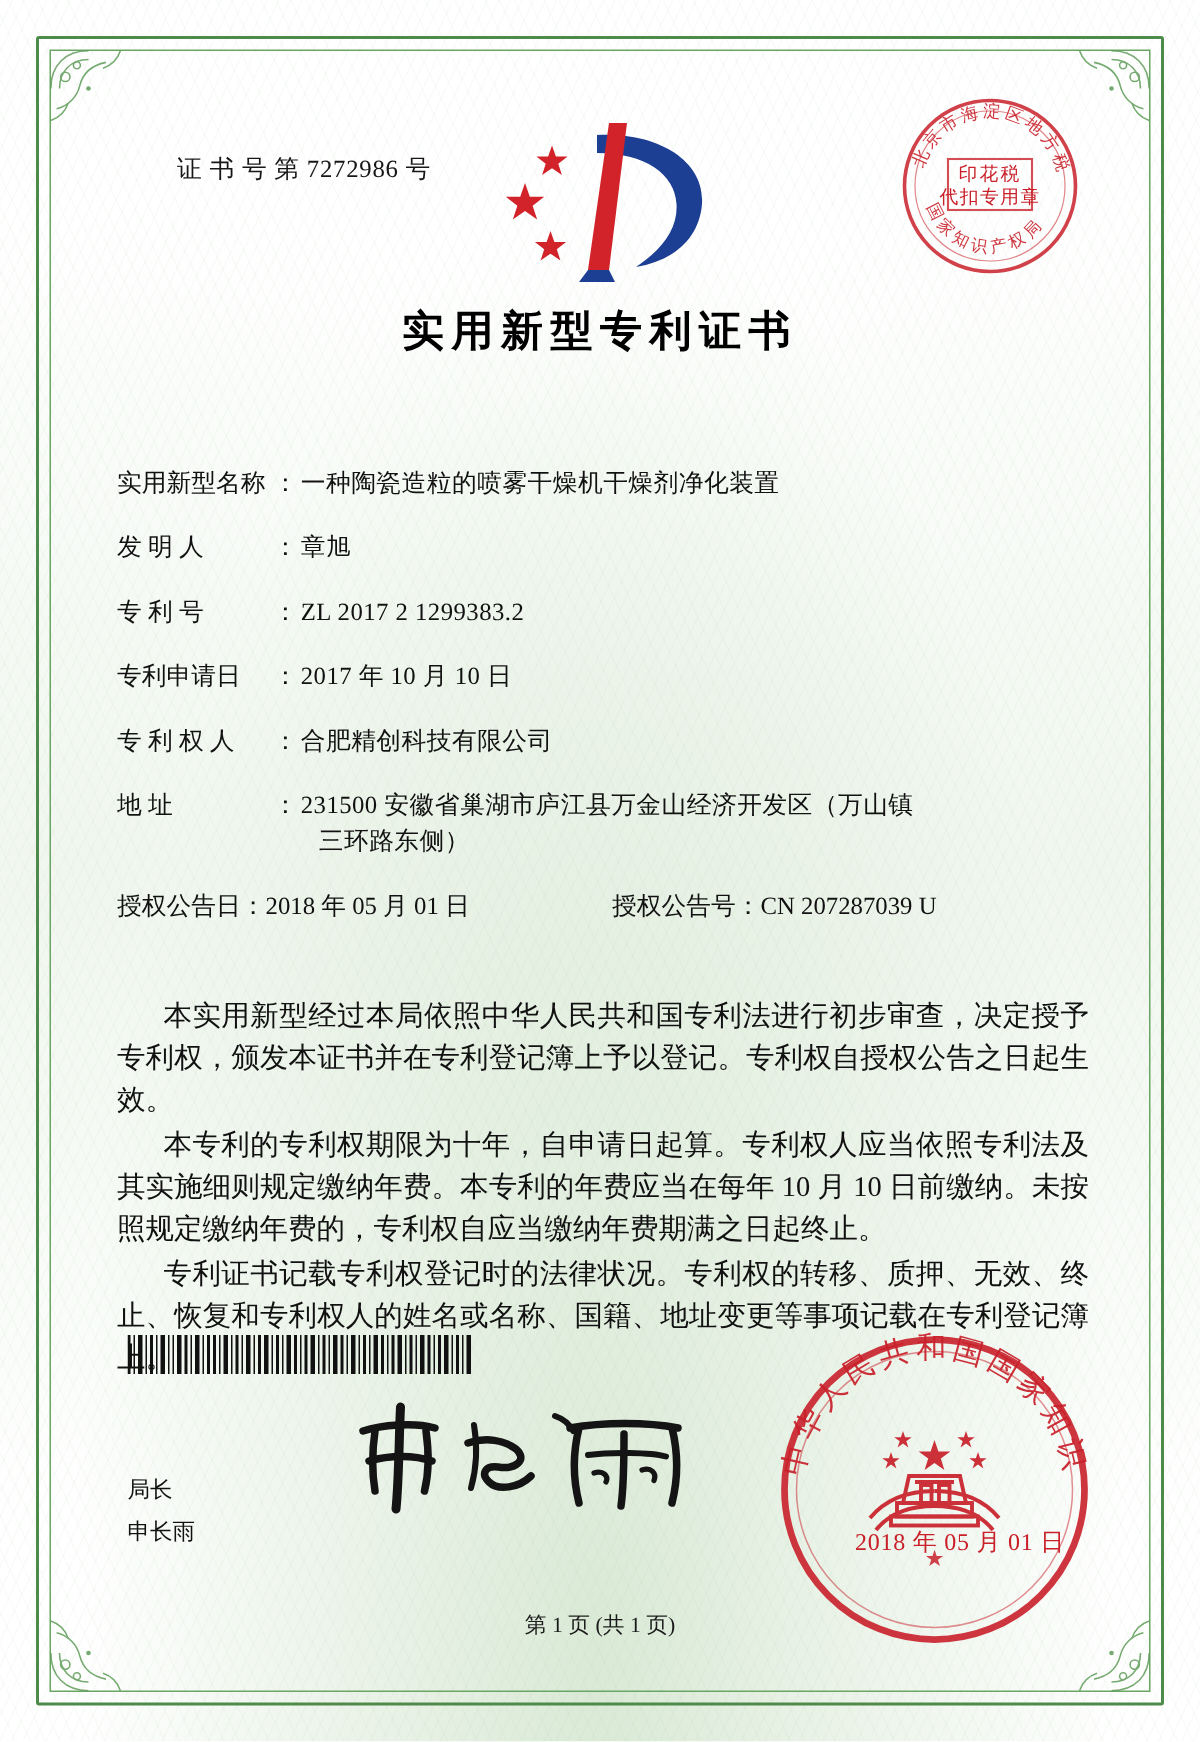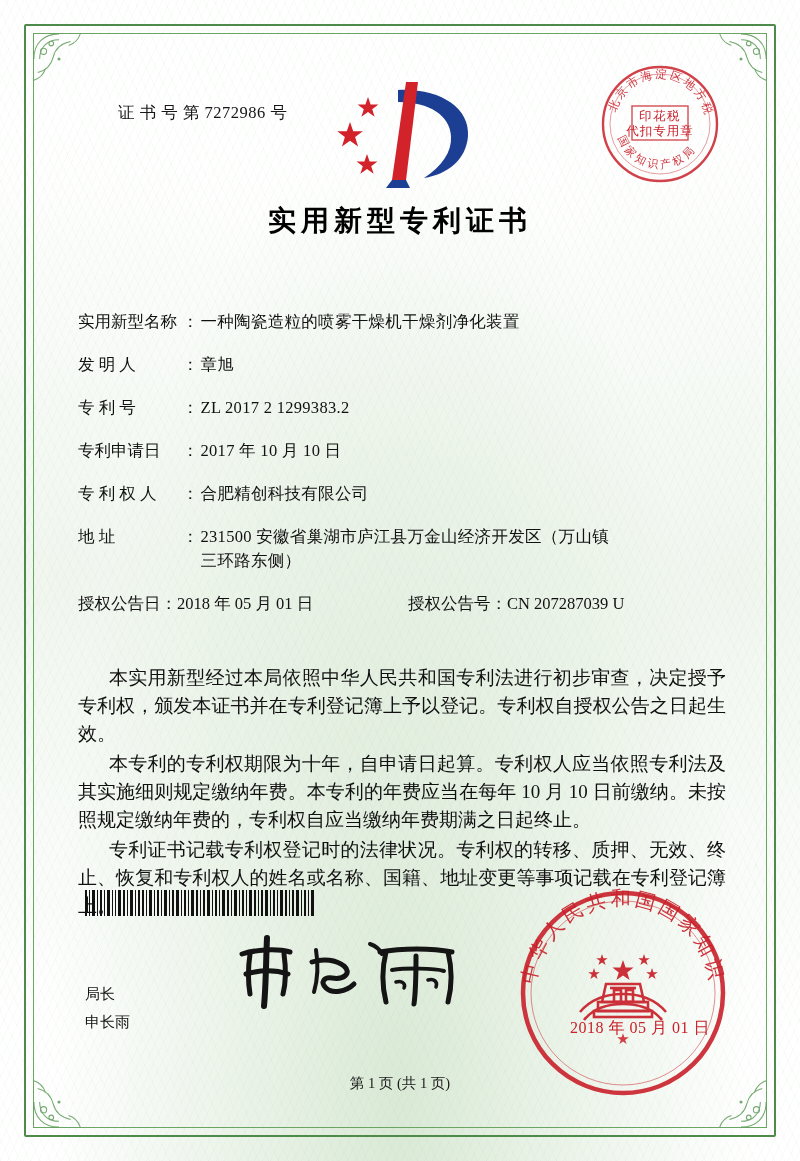--- a/index.html
+++ b/index.html
@@ -146,21 +146,21 @@
     flex: 0 0 auto;
     padding: 0 2px 0 0;
   }
   .field-value {
     flex: 1;
     letter-spacing: 0.3px;
   }
   .field-value .cont {
     display: block;
     margin-top: 7px;
-    margin-left: 0;
+    margin-left: 12px;
   }
 
   .two-col {
     display: flex;
     align-items: flex-start;
     margin-bottom: 18px;
   }
   .two-col .left { width: 330px; flex: 0 0 330px; display: flex; text-align: right; }
   .two-col .right { flex: 1; display: flex; }
   .lbl-fixed { white-space: nowrap; }

